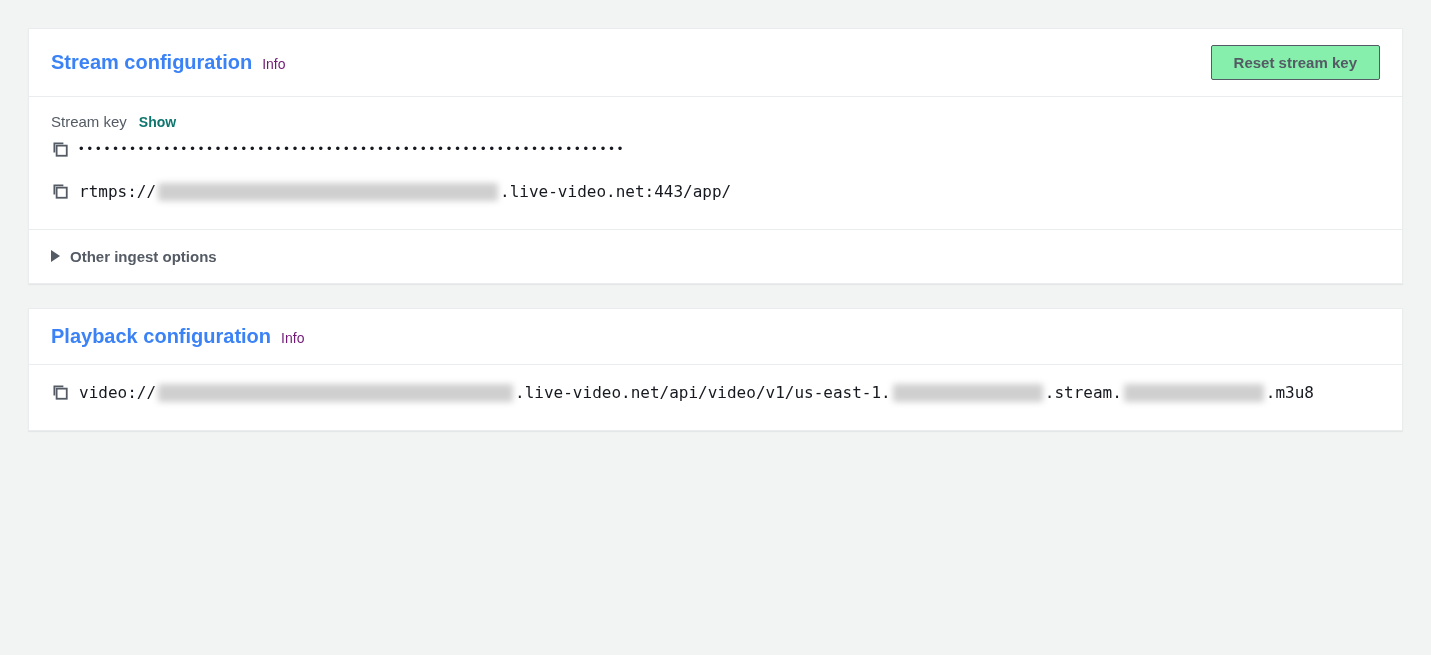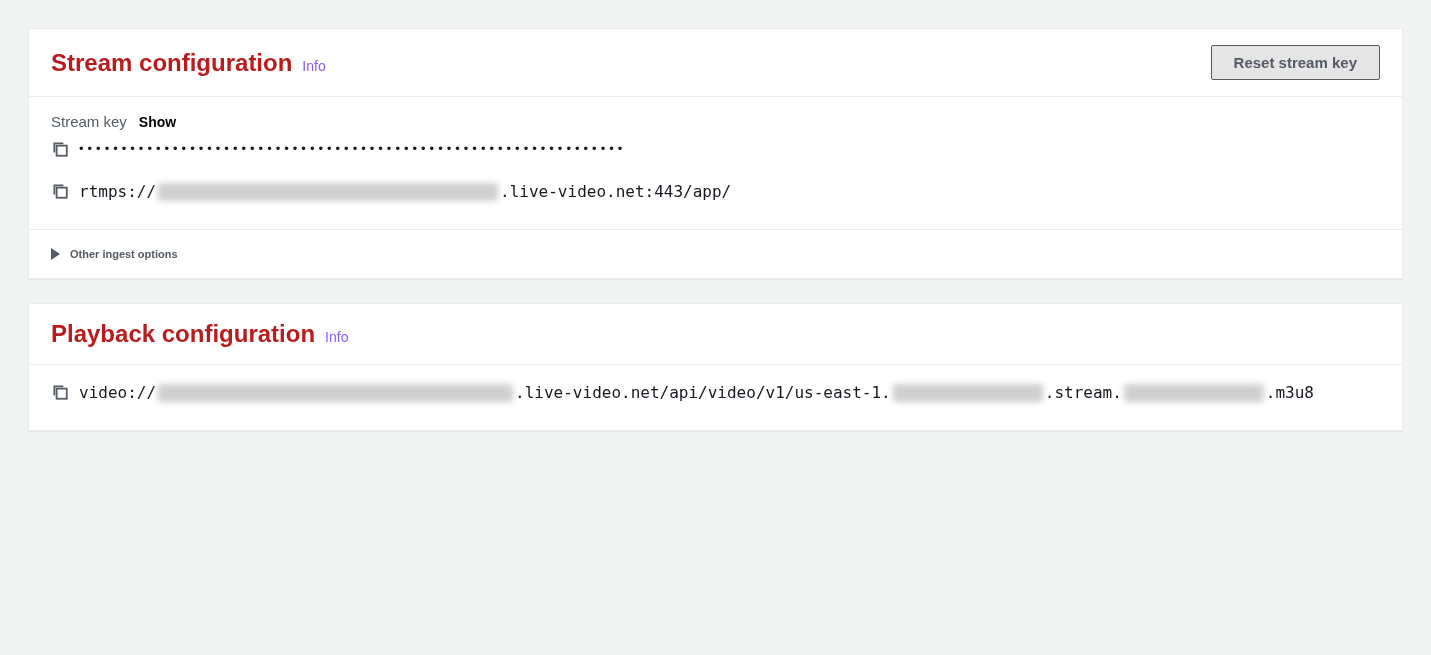--- a/index.html
+++ b/index.html
@@ -22,32 +22,32 @@
       justify-content: space-between;
       padding: 16px 22px;
       border-bottom: 1px solid #eaeded;
     }
     .panel-header-left {
       display: flex;
       align-items: baseline;
       gap: 10px;
     }
     .panel-title {
-      font-size: 24px;
-      font-weight: 700;
-      color: #b91c1c;
+      font-size: 20px;
+      font-weight: 700;
+      color: #3b82f6;
     }
     .info-link {
       font-size: 14px;
       font-weight: 400;
-      color: #8b5cf6;
+      color: #701a75;
       cursor: pointer;
     }
     .btn {
-      background: #e5e5e5;
+      background: #86efac;
       border: 1px solid #545b64;
       color: #545b64;
       font-weight: 700;
       font-size: 15px;
       padding: 8px 22px;
       border-radius: 2px;
       cursor: pointer;
       font-family: inherit;
     }
     .panel-body {
@@ -61,21 +61,21 @@
       display: flex;
       align-items: center;
       gap: 12px;
       margin-bottom: 8px;
     }
     .field-label {
       color: #545b64;
       font-size: 15px;
     }
     .show-link {
-      color: #000000;
+      color: #0f766e;
       font-size: 14px;
       font-weight: 700;
       cursor: pointer;
     }
     .value-row {
       display: flex;
       align-items: flex-start;
       gap: 10px;
     }
     .copy-icon {
@@ -122,21 +122,21 @@
     }
     .caret-icon {
       width: 0; height: 0;
       border-top: 6px solid transparent;
       border-bottom: 6px solid transparent;
       border-left: 9px solid #545b64;
     }
     .expand-title {
       font-weight: 700;
       color: #545b64;
-      font-size: 11px;
+      font-size: 15px;
     }
   </style>
 </head>
 <body>
 
 <div class="panel">
   <div class="panel-header">
     <div class="panel-header-left">
       <h2 class="panel-title">Stream configuration</h2>
       <a class="info-link">Info</a>

